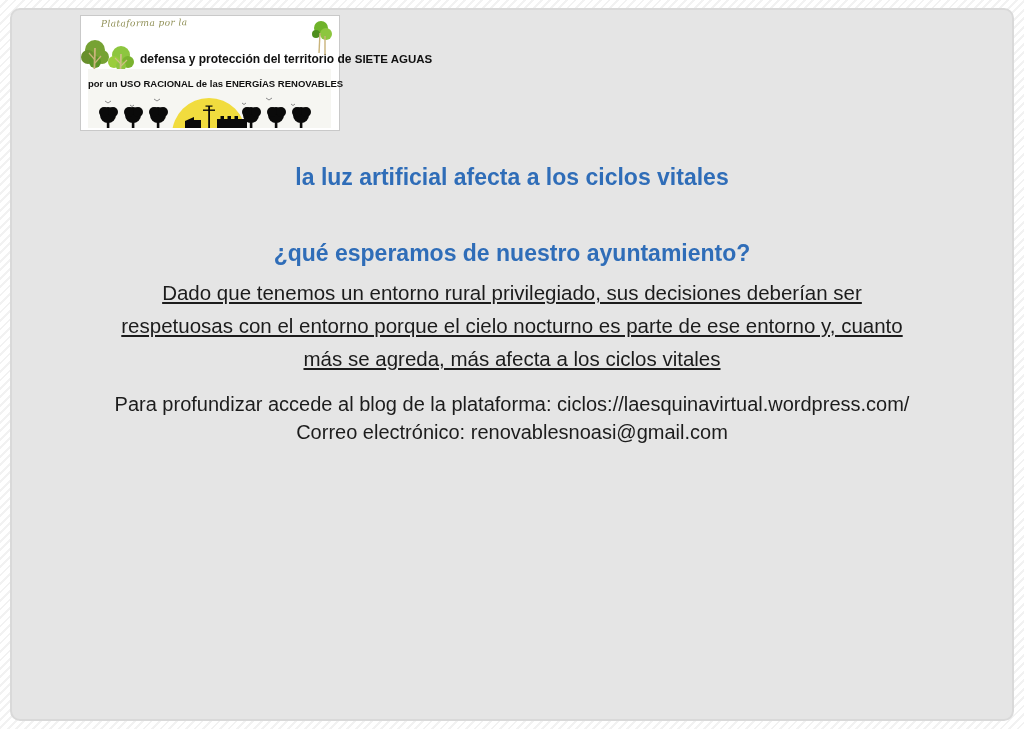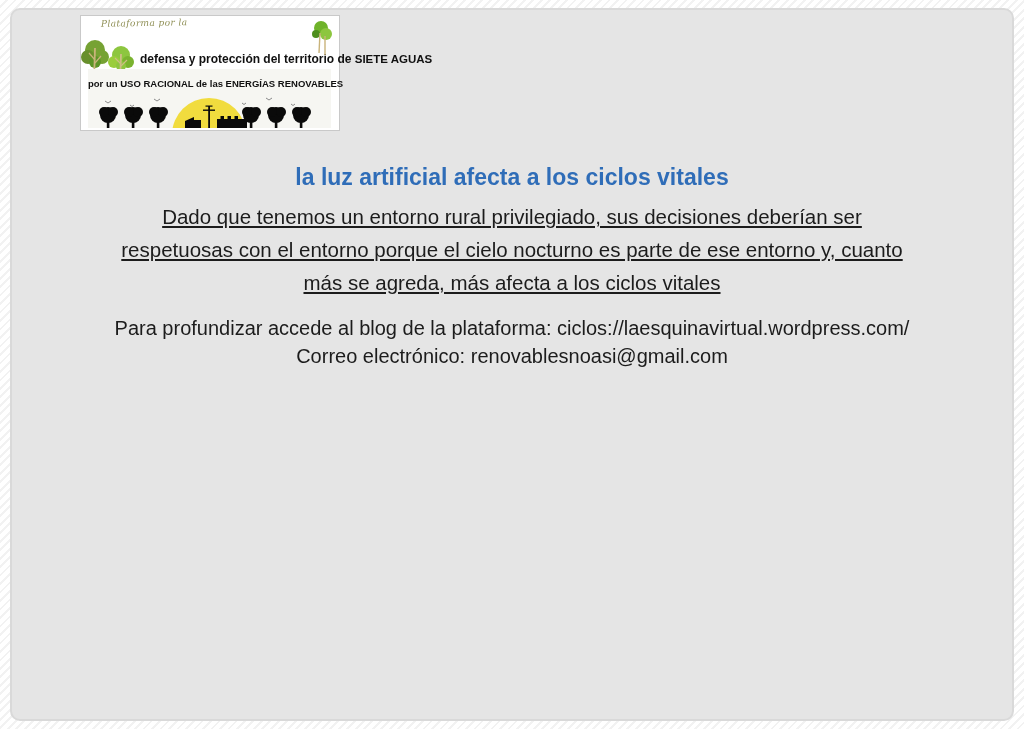--- a/index.html
+++ b/index.html
@@ -199,20 +199,21 @@
         </g>
       </svg>
     </div>
   </div>
 
   <div class="content">
     <h1 class="heading heading1">la luz artificial afecta a los ciclos vitales</h1>
 
 
 
+    <h2 class="heading heading2">¿qué esperamos de nuestro ayuntamiento?</h2>
 
     <p class="para para3">Dado que tenemos un entorno rural privilegiado, sus decisiones deberían ser
 respetuosas con el entorno porque el cielo nocturno es parte de ese entorno y, cuanto
 más se agreda, más afecta a los ciclos vitales</p>
 
     <div class="footer-line footer1">
       <span class="label">Para profundizar accede al blog de la plataforma</span><span>: </span><span>ciclos://laesquinavirtual.wordpress.com/</span>
     </div>
     <div class="footer-line footer2">
       <span class="label">Correo electrónico</span><span>: </span><span>renovablesnoasi@gmail.com</span>

